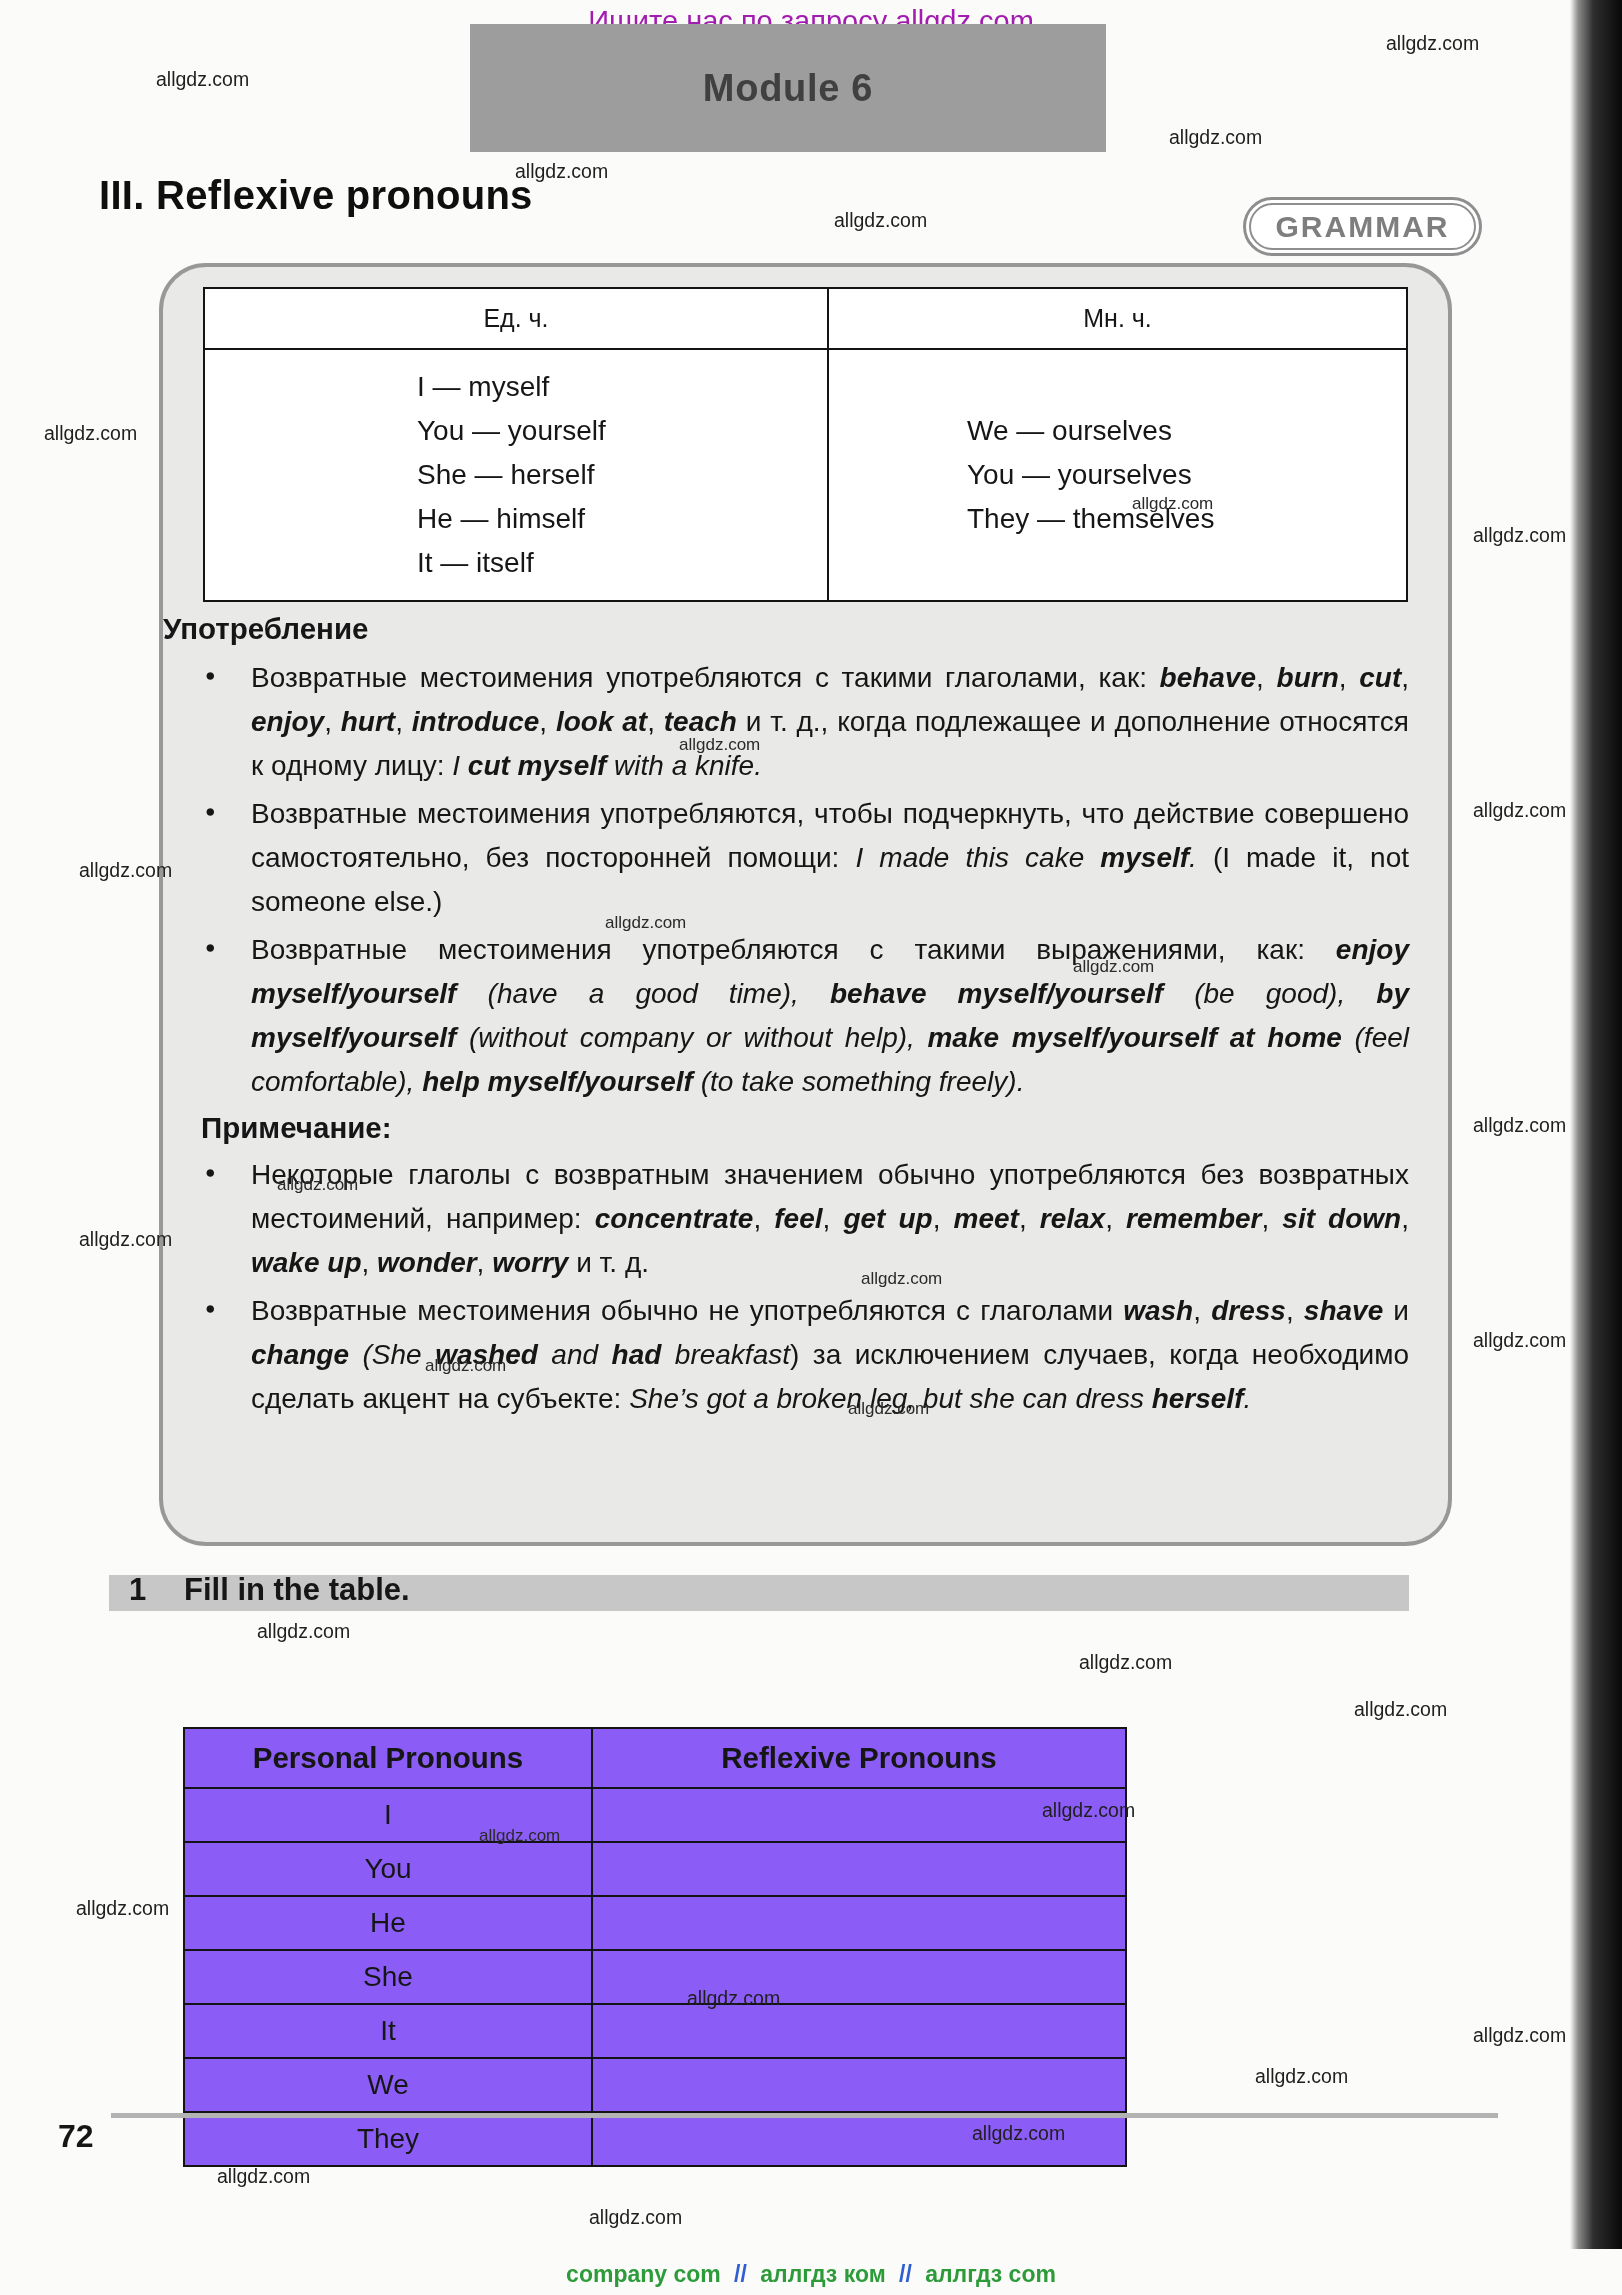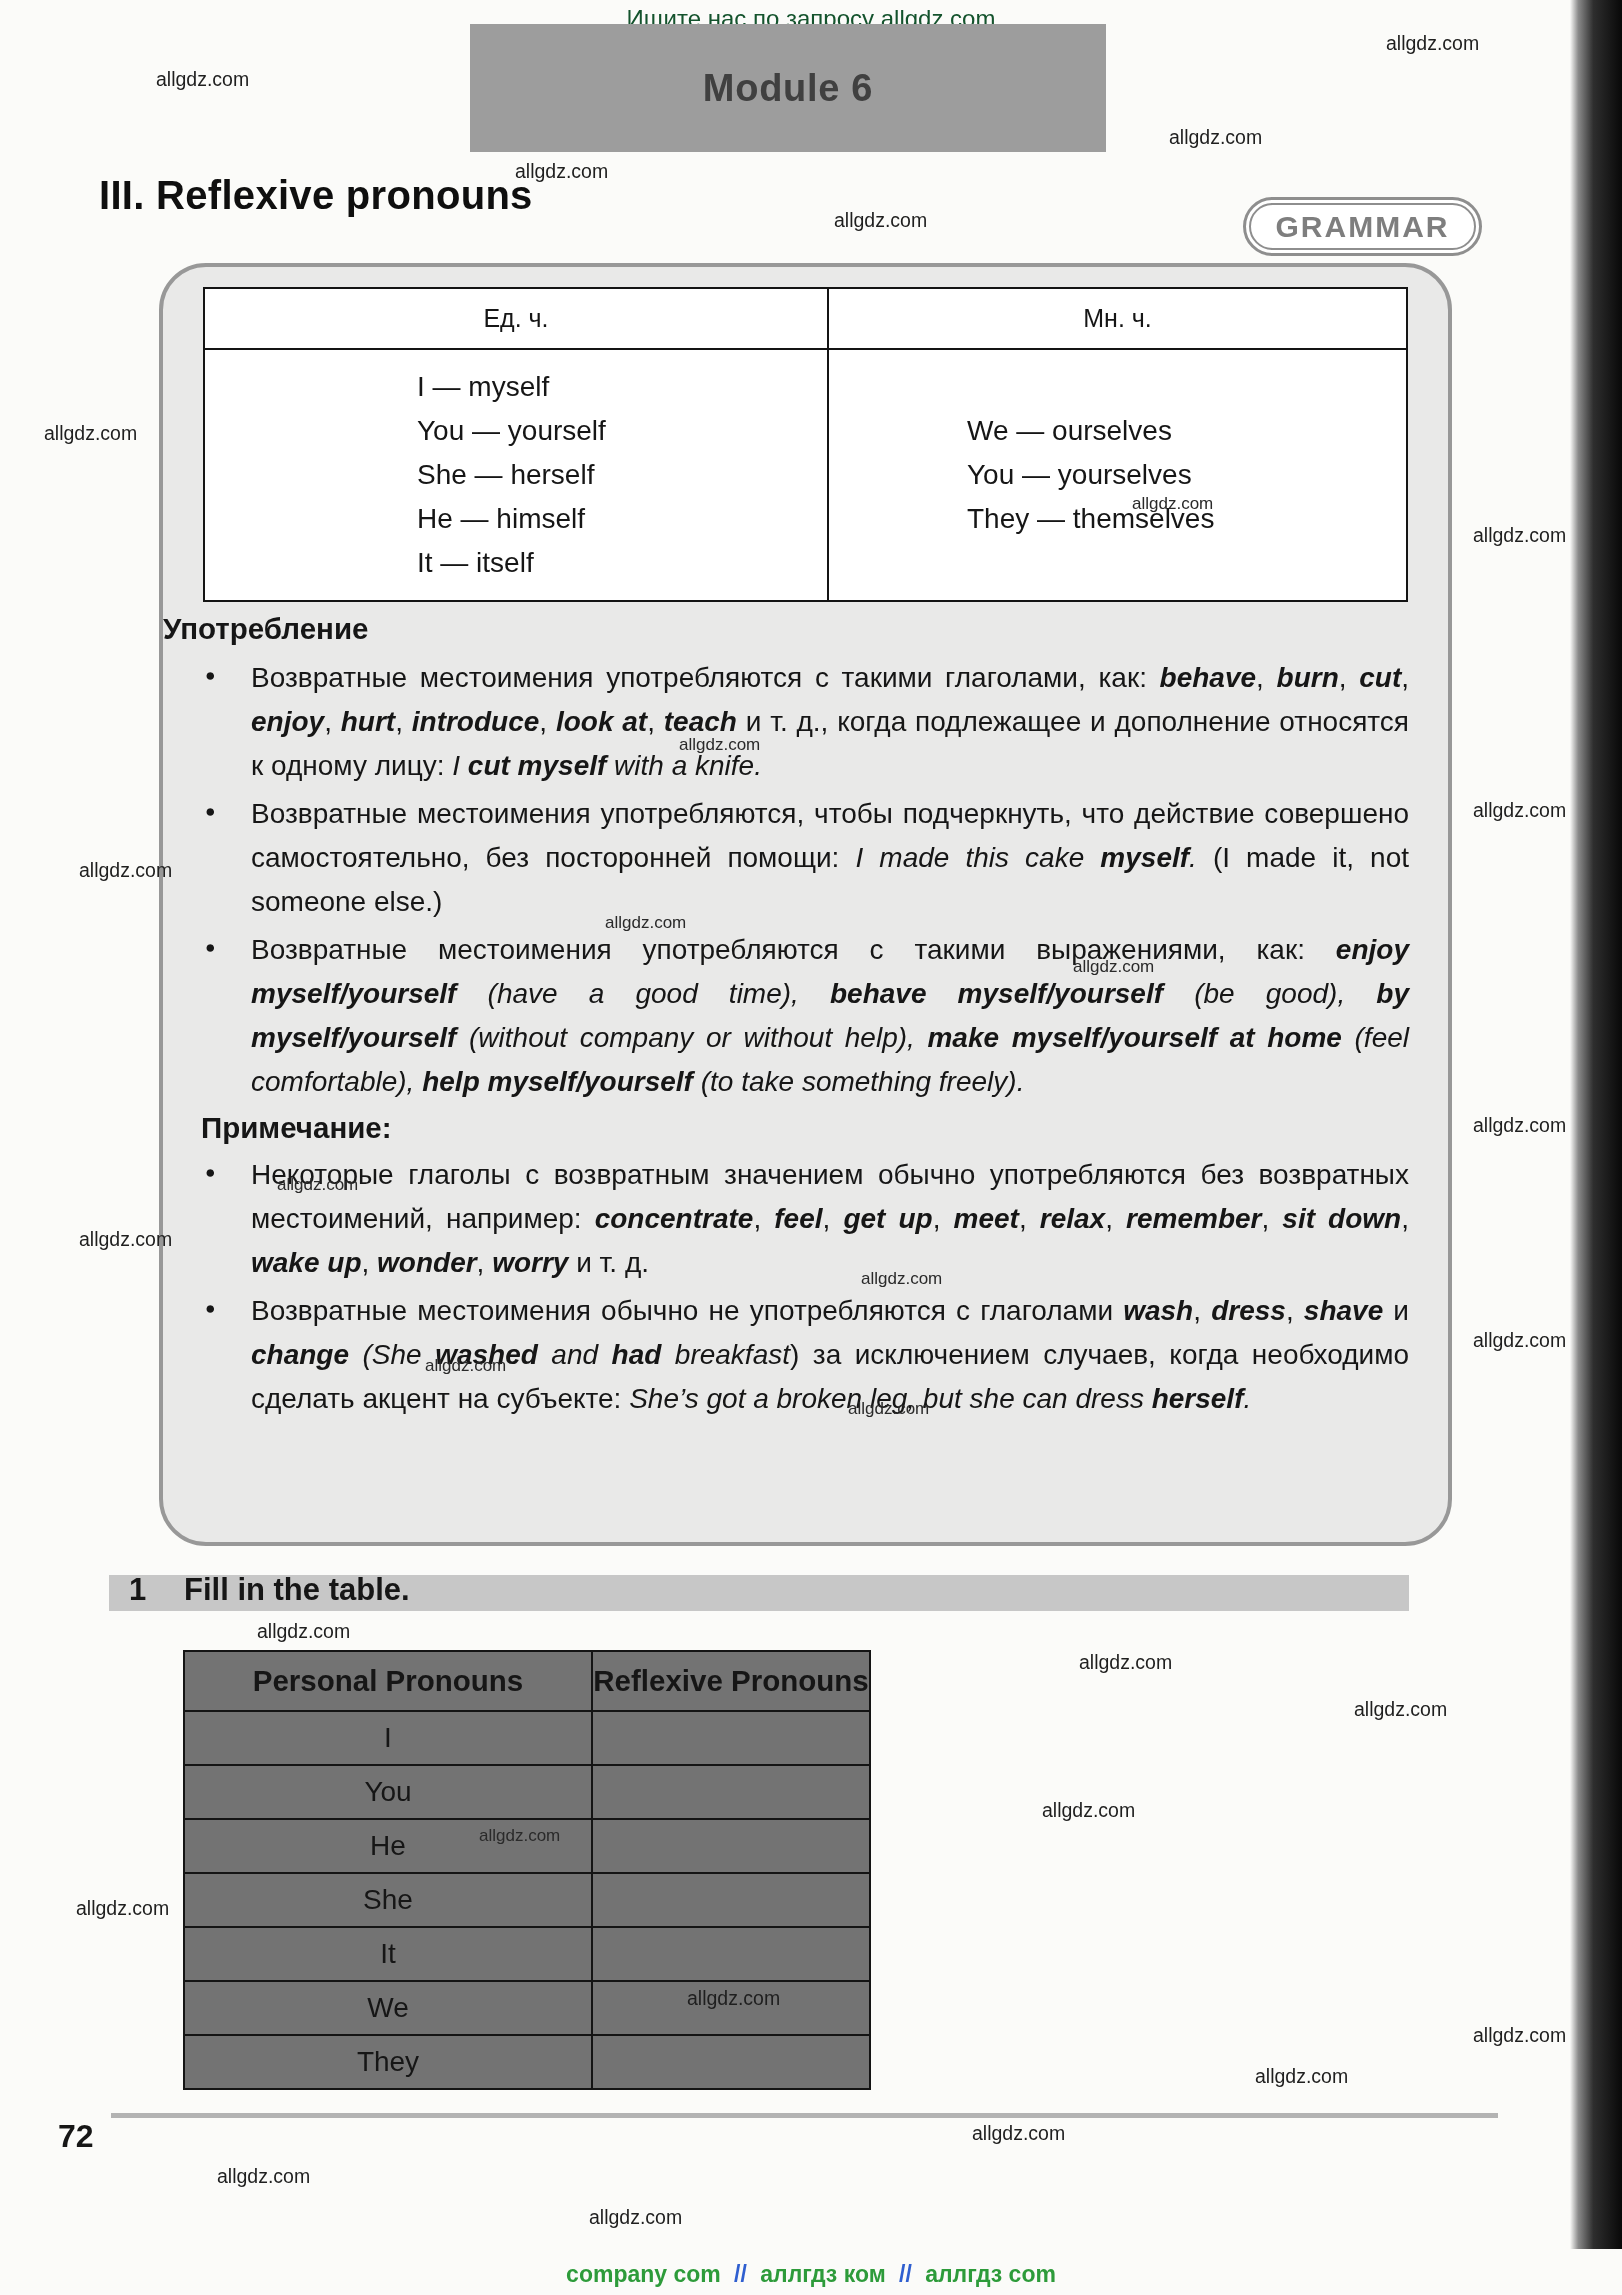--- a/index.html
+++ b/index.html
@@ -1,18 +1,18 @@
 <!DOCTYPE html>
 <html style="font-size:10.7px"><head>
 <meta charset="utf-8">
 <style>
   html,body{margin:0;padding:0;background:#e8e8e8}
   .page{position:relative;width:1622px;height:2295px;background:#fbfbf9;font-family:"Liberation Sans",sans-serif;color:#161616;overflow:hidden}
 
-  .promo-top{position:absolute;top:5.4px;left:50%;transform:translateX(-50%);font-size:24px;color:#14532d;white-space:nowrap}
+  .promo-top{position:absolute;top:5.4px;left:50%;transform:translateX(-50%);font-size:29px;color:#a21caf;white-space:nowrap}
 
   .module-bar{position:absolute;left:470px;top:24px;width:636px;height:128px;background:#9d9d9d;display:flex;align-items:center;justify-content:center}
   .module-bar .mod-label{font-size:38px;font-weight:bold;color:#404040;letter-spacing:0.7px}
 
   .title{position:absolute;left:99px;top:173px;margin:0;font-size:40px;font-weight:bold;color:#0f0f0f;letter-spacing:0.3px}
 
   .grammar-badge{position:absolute;left:1243px;top:197px;width:239px;height:59px;border:3.4px solid #8e8e8e;border-radius:32px;background:#fff;box-sizing:border-box;padding:3.4px}
   .grammar-inner{width:100%;height:100%;border:2.7px solid #8e8e8e;border-radius:25.5px;display:flex;align-items:center;justify-content:center;box-sizing:border-box}
   .grammar-inner span{font-size:30px;font-weight:bold;color:#7e7e7e;letter-spacing:2px}
 
@@ -33,21 +33,21 @@
   .box-text{position:absolute;left:38px;top:389px;width:1208px}
   .bullet{display:flex;margin-bottom:4px}
   .dot{width:46px;flex:none;font-size:17.5px;padding-top:9.4px;padding-left:4px}
   .btext{flex:1;font-size:28px;line-height:44px;text-align:justify}
   .note-head{font-size:29.5px;font-weight:bold;margin:6.7px 0 8px 0}
 
   .ex-band{position:absolute;left:109px;top:1575px;width:1300px;height:36px;background:#c7c7c7}
   .ex-num{position:absolute;left:129px;top:1572px;font-size:31px;font-weight:bold}
   .ex-title{position:absolute;left:184px;top:1572px;font-size:31px;font-weight:bold}
 
-  .fill-table{position:absolute;left:183px;top:1650px;width:688px;border:2.7px solid #141414;box-sizing:border-box;background:#737373}
+  .fill-table{position:absolute;left:183px;top:1727px;width:944px;border:2.7px solid #141414;box-sizing:border-box;background:#8b5cf6}
   .ft-row{display:flex;height:52px}
   .ft-row.ft-head{height:58px}
   .ft-row + .ft-row{border-top:2px solid #141414}
   .ft-cell{display:flex;align-items:center;justify-content:center;font-size:28px}
   .ft-c1{width:408px;border-right:2px solid #141414;box-sizing:border-box}
   .ft-c2{flex:1}
   .ft-head .ft-cell{font-weight:bold;font-size:29.5px}
 
   .bottom-rule{position:absolute;left:111px;top:2113px;width:1387px;height:4.7px;background:#b3b3b3}
   .page-num{position:absolute;left:58px;top:2118px;font-size:32px;font-weight:bold}

